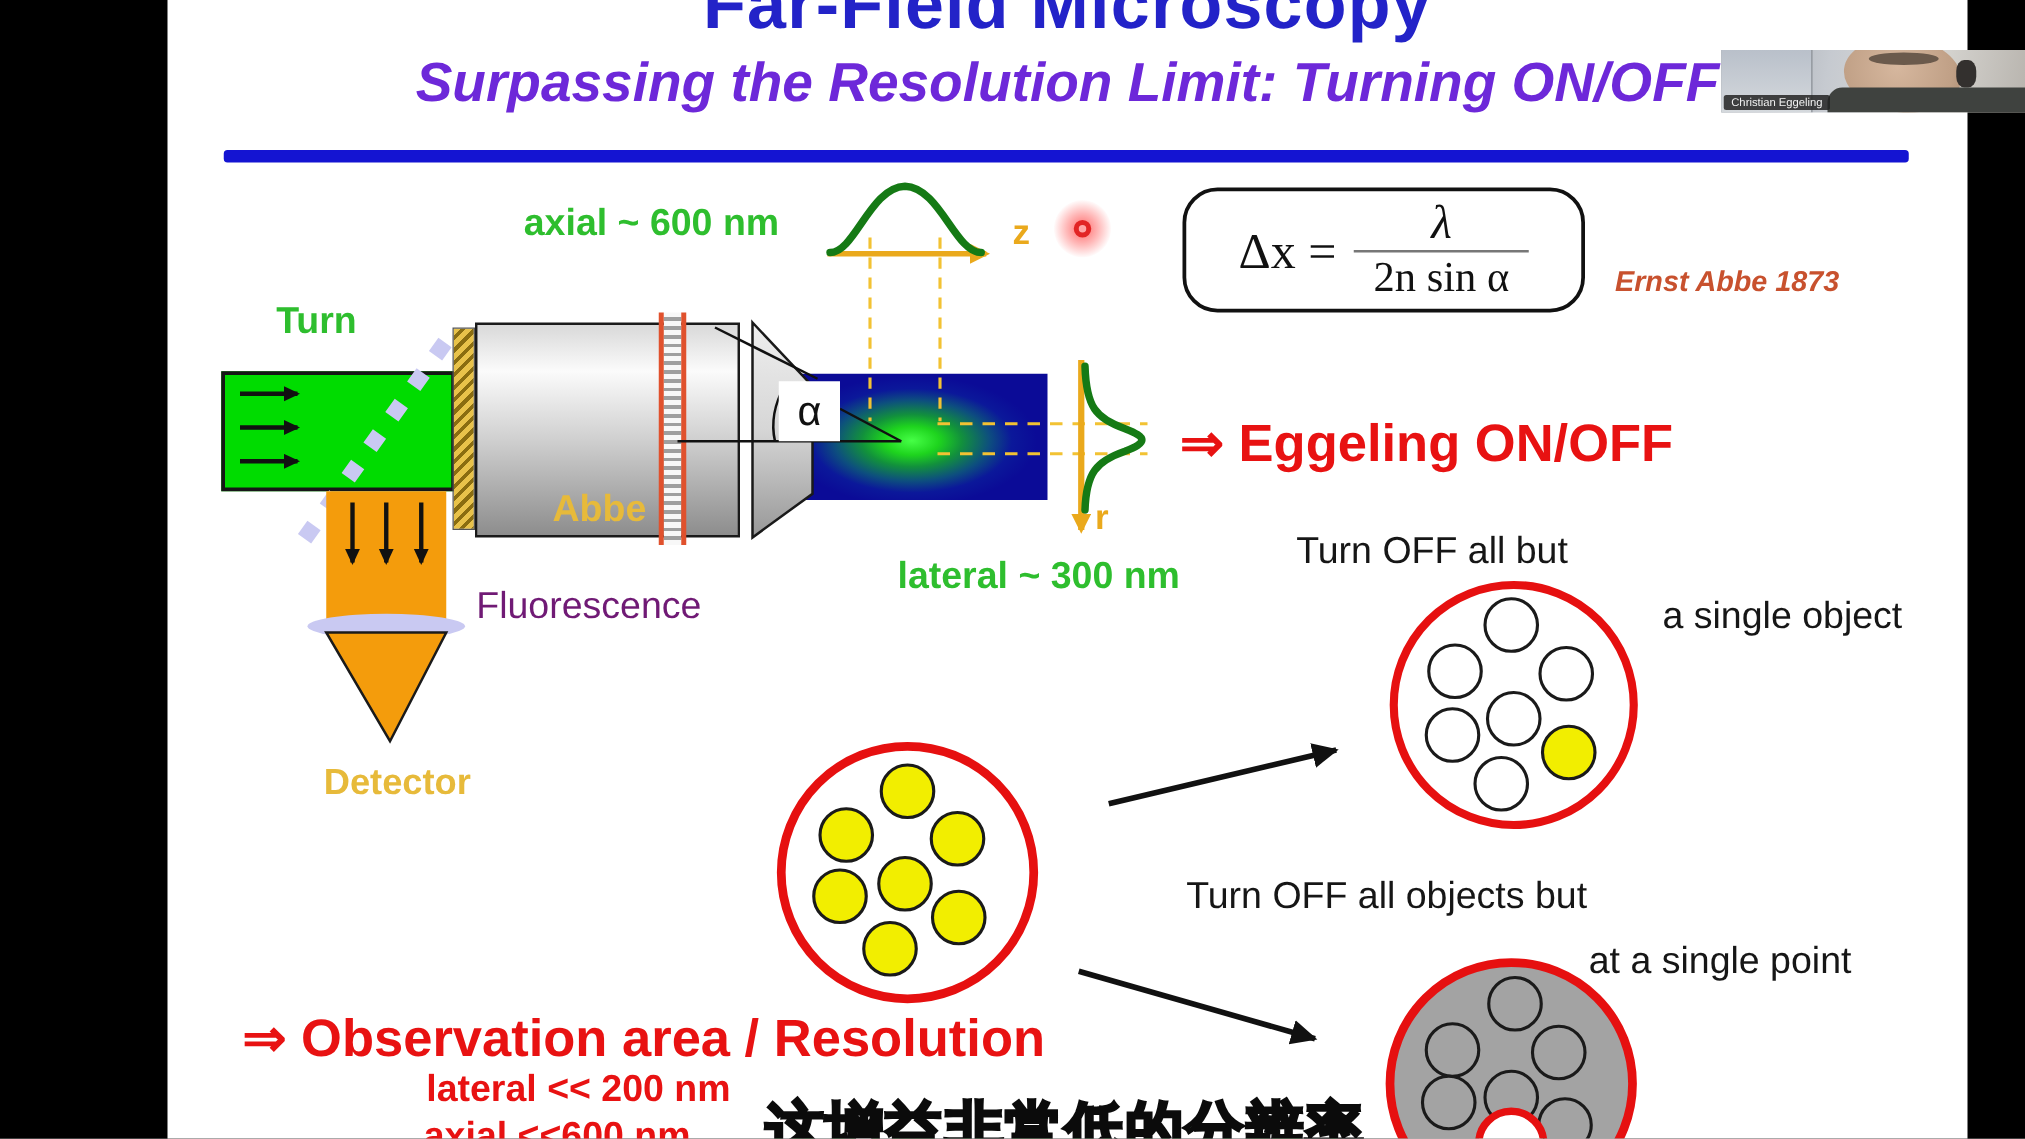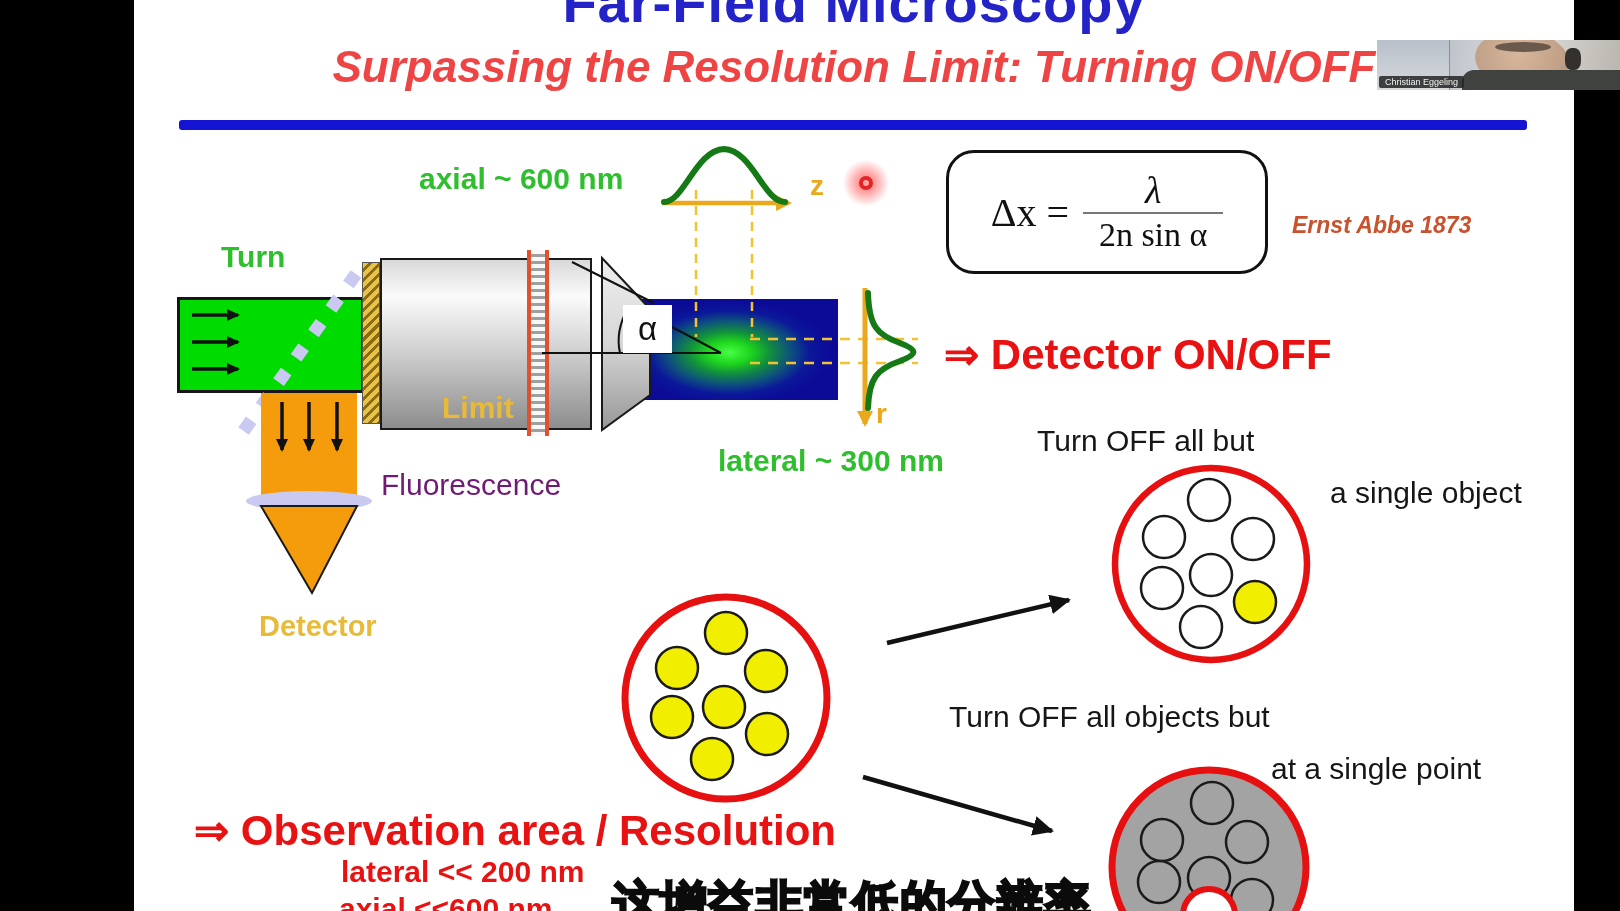--- a/index.html
+++ b/index.html
@@ -12,21 +12,21 @@
     background:#ffffff;overflow:hidden;margin-left:44px;
   }
   .abs{position:absolute;}
   
   .title{
     left:0;top:-30px;width:1440px;text-align:center;
     font-size:56px;font-weight:bold;color:#2323c8;letter-spacing:1px;
   }
   .subtitle{
     left:0;top:42px;width:1440px;text-align:center;
-    font-size:44px;font-weight:bold;font-style:italic;color:#ef4444;
+    font-size:44px;font-weight:bold;font-style:italic;color:#6d28d9;
   }
   .rule{left:45px;top:120px;width:1348px;height:10px;background:#1414d2;border-radius:3px;}
   
   .laser-rect{left:43px;top:297px;width:187px;height:96px;background:#00dc00;border:3px solid #161616;box-sizing:border-box;}
   .gold-strip{left:228px;top:262px;width:18px;height:162px;
     background:repeating-linear-gradient(135deg,#e8c24a 0 4px,#8a6d10 4px 7px);border:1px solid #555;box-sizing:border-box;}
   .lens-body{left:246px;top:258px;width:212px;height:172px;
     background:linear-gradient(180deg,#d9d9d9 0%,#fbfbfb 22%,#cfcfcf 55%,#8d8d8d 100%);
     border:2px solid #1a1a1a;box-sizing:border-box;}
   .stripe-band{left:393px;top:250px;width:22px;height:186px;
@@ -44,21 +44,21 @@
   
   .green-t{color:#2ebe2e;font-weight:bold;}
   .gold-t{color:#e7ba3a;font-weight:bold;}
   .orange-t{color:#701a75;font-weight:normal;}
   .red-t{color:#e81212;}
   .black-t{color:#161616;}
   .axis-t{color:#eaa91c;font-weight:bold;}
   .fs28{font-size:28px;} .fs29{font-size:29px;} .fs30{font-size:30px;}
   .fs42{font-size:42px;font-weight:bold;}
   
-  .formula-box{left:812px;top:150px;width:322px;height:124px;border:3px solid #111;
+  .formula-box{left:812px;top:150px;width:322px;height:100px;border:3px solid #111;
     border-radius:28px;box-sizing:border-box;display:flex;align-items:center;justify-content:center;
     gap:14px;font-family:"Liberation Serif",serif;color:#111;}
   .formula-lhs{font-size:40px;}
   .frac{display:flex;flex-direction:column;align-items:center;width:140px;}
   .frac .num{font-size:38px;font-style:italic;line-height:1;}
   .frac .bar{width:100%;height:2px;background:#777;margin:3px 0;}
   .frac .den{font-size:34px;line-height:1.05;}
   .abbe{left:1158px;top:212px;font-size:23px;font-weight:bold;font-style:italic;color:#c8512e;}
   
   .turning{left:810px;top:330px;}
@@ -192,42 +192,42 @@
       <circle cx="1075" cy="915" r="26" fill="#fff" stroke="#e61010" stroke-width="6"></circle>
     </g>
   </svg>
 
   <div class="abs title">Far-Field Microscopy</div>
   <div class="abs subtitle">Surpassing the Resolution Limit: Turning ON/OFF</div>
   <div class="abs rule"></div>
 
   <div class="abs green-t fs30" style="left:285px;top:162px">axial ~ 600 nm</div>
   <div class="abs green-t fs30" style="left:87px;top:240px">Turn</div>
-  <div class="abs gold-t fs30" style="left:308px;top:391px">Limit</div>
+  <div class="abs gold-t fs30" style="left:308px;top:391px">Abbe</div>
   <div class="abs orange-t fs30" style="left:247px;top:468px">Fluorescence</div>
   <div class="abs gold-t fs29" style="left:125px;top:610px">Detector</div>
   <div class="abs green-t fs30" style="left:584px;top:444px">lateral ~ 300 nm</div>
   <div class="abs axis-t fs28" style="left:676px;top:170px">z</div>
   <div class="abs axis-t fs28" style="left:742px;top:398px">r</div>
   <div class="abs alpha-box">α</div>
 
   <div class="abs formula-box">
     <span class="formula-lhs">Δx =</span>
     <span class="frac">
       <span class="num">λ</span>
       <span class="bar"></span>
       <span class="den">2n sin α</span>
     </span>
   </div>
   <div class="abs abbe">Ernst Abbe 1873</div>
 
   <div class="abs red-dot-glow"></div>
   <div class="abs red-dot-ring"></div>
 
-  <div class="abs red-t fs42 turning">⇒ Detector ON/OFF</div>
+  <div class="abs red-t fs42 turning">⇒ Eggeling ON/OFF</div>
   <div class="abs black-t fs30" style="left:903px;top:424px">Turn OFF all but</div>
   <div class="abs black-t fs30" style="left:1196px;top:476px">a single object</div>
   <div class="abs black-t fs30" style="left:815px;top:700px">Turn OFF all objects but</div>
   <div class="abs red-t fs42 obs">⇒ Observation area / Resolution</div>
   <div class="abs black-t fs30" style="left:1137px;top:752px">at a single point</div>
   <div class="abs red-t fs30" style="left:207px;top:855px;font-weight:bold">lateral &lt;&lt; 200 nm</div>
   <div class="abs red-t fs30" style="left:205px;top:892px;font-weight:bold">axial &lt;&lt;600 nm</div>
 
   <div class="abs caption-cjk">这增益非常低的分辨率</div>
 </div>

